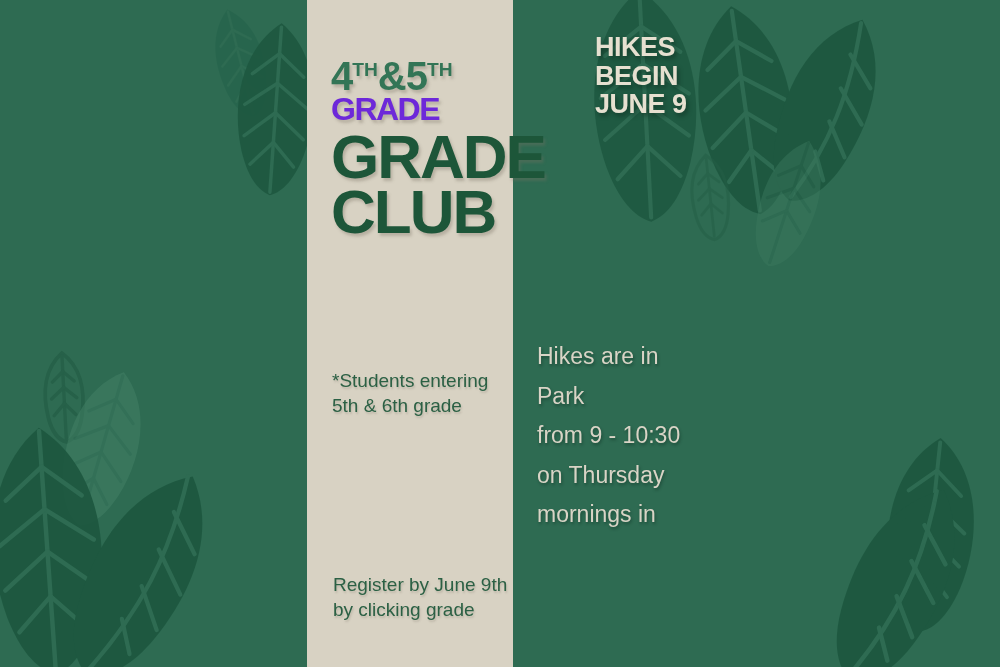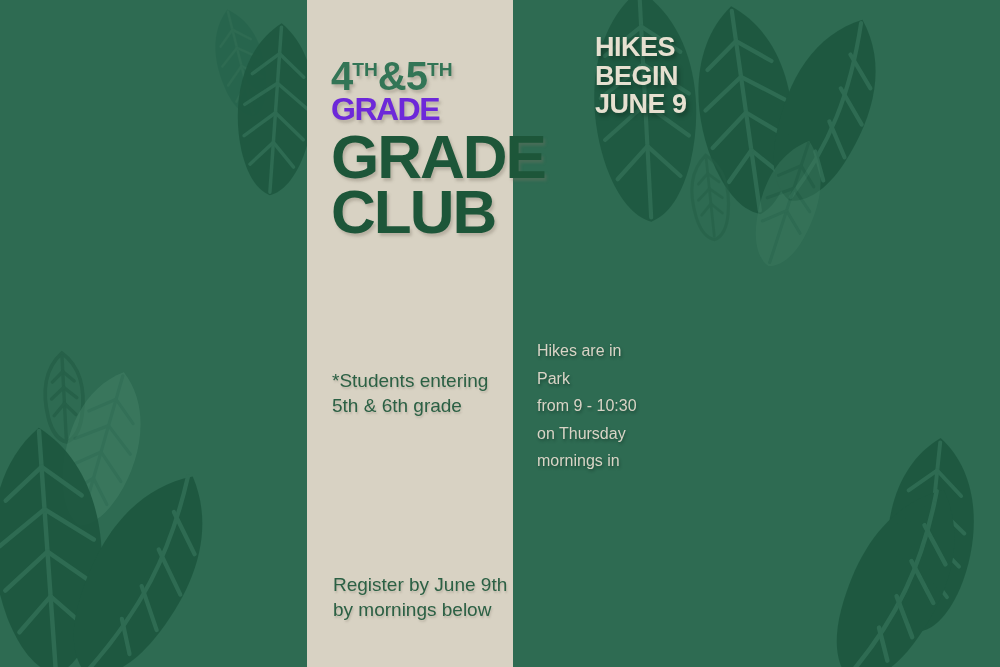--- a/index.html
+++ b/index.html
@@ -125,21 +125,21 @@
   }
   .hikes-begin div { white-space:nowrap; }
 
   .body-copy {
     position:absolute;
     left:537px;
     top:337px;
     width:230px;
     z-index:6;
     color:#D9D4C6;
-    font-size:16px;
+    font-size:23px;
     line-height:1.72;
     text-shadow: 1px 2px 3px rgba(12,40,28,0.45);
   }
   .body-copy div { white-space:nowrap; }
 </style>
 </head>
 <body>
 
 <div id="poster">
 
@@ -342,21 +342,21 @@
         <div class="h-line line-club">CLUB</div>
       </div>
 
       <div class="note">
         <div>*Students entering</div>
         <div>5th &amp; 6th grade</div>
       </div>
 
       <div class="register">
         <div>Register by June 9th</div>
-        <div>by mornings below</div>
+        <div>by clicking grade</div>
       </div>
 
     </div>
   </div>
 
   <div class="hikes-begin">
     <div>HIKES</div>
     <div>BEGIN</div>
     <div>JUNE 9</div>
   </div>

